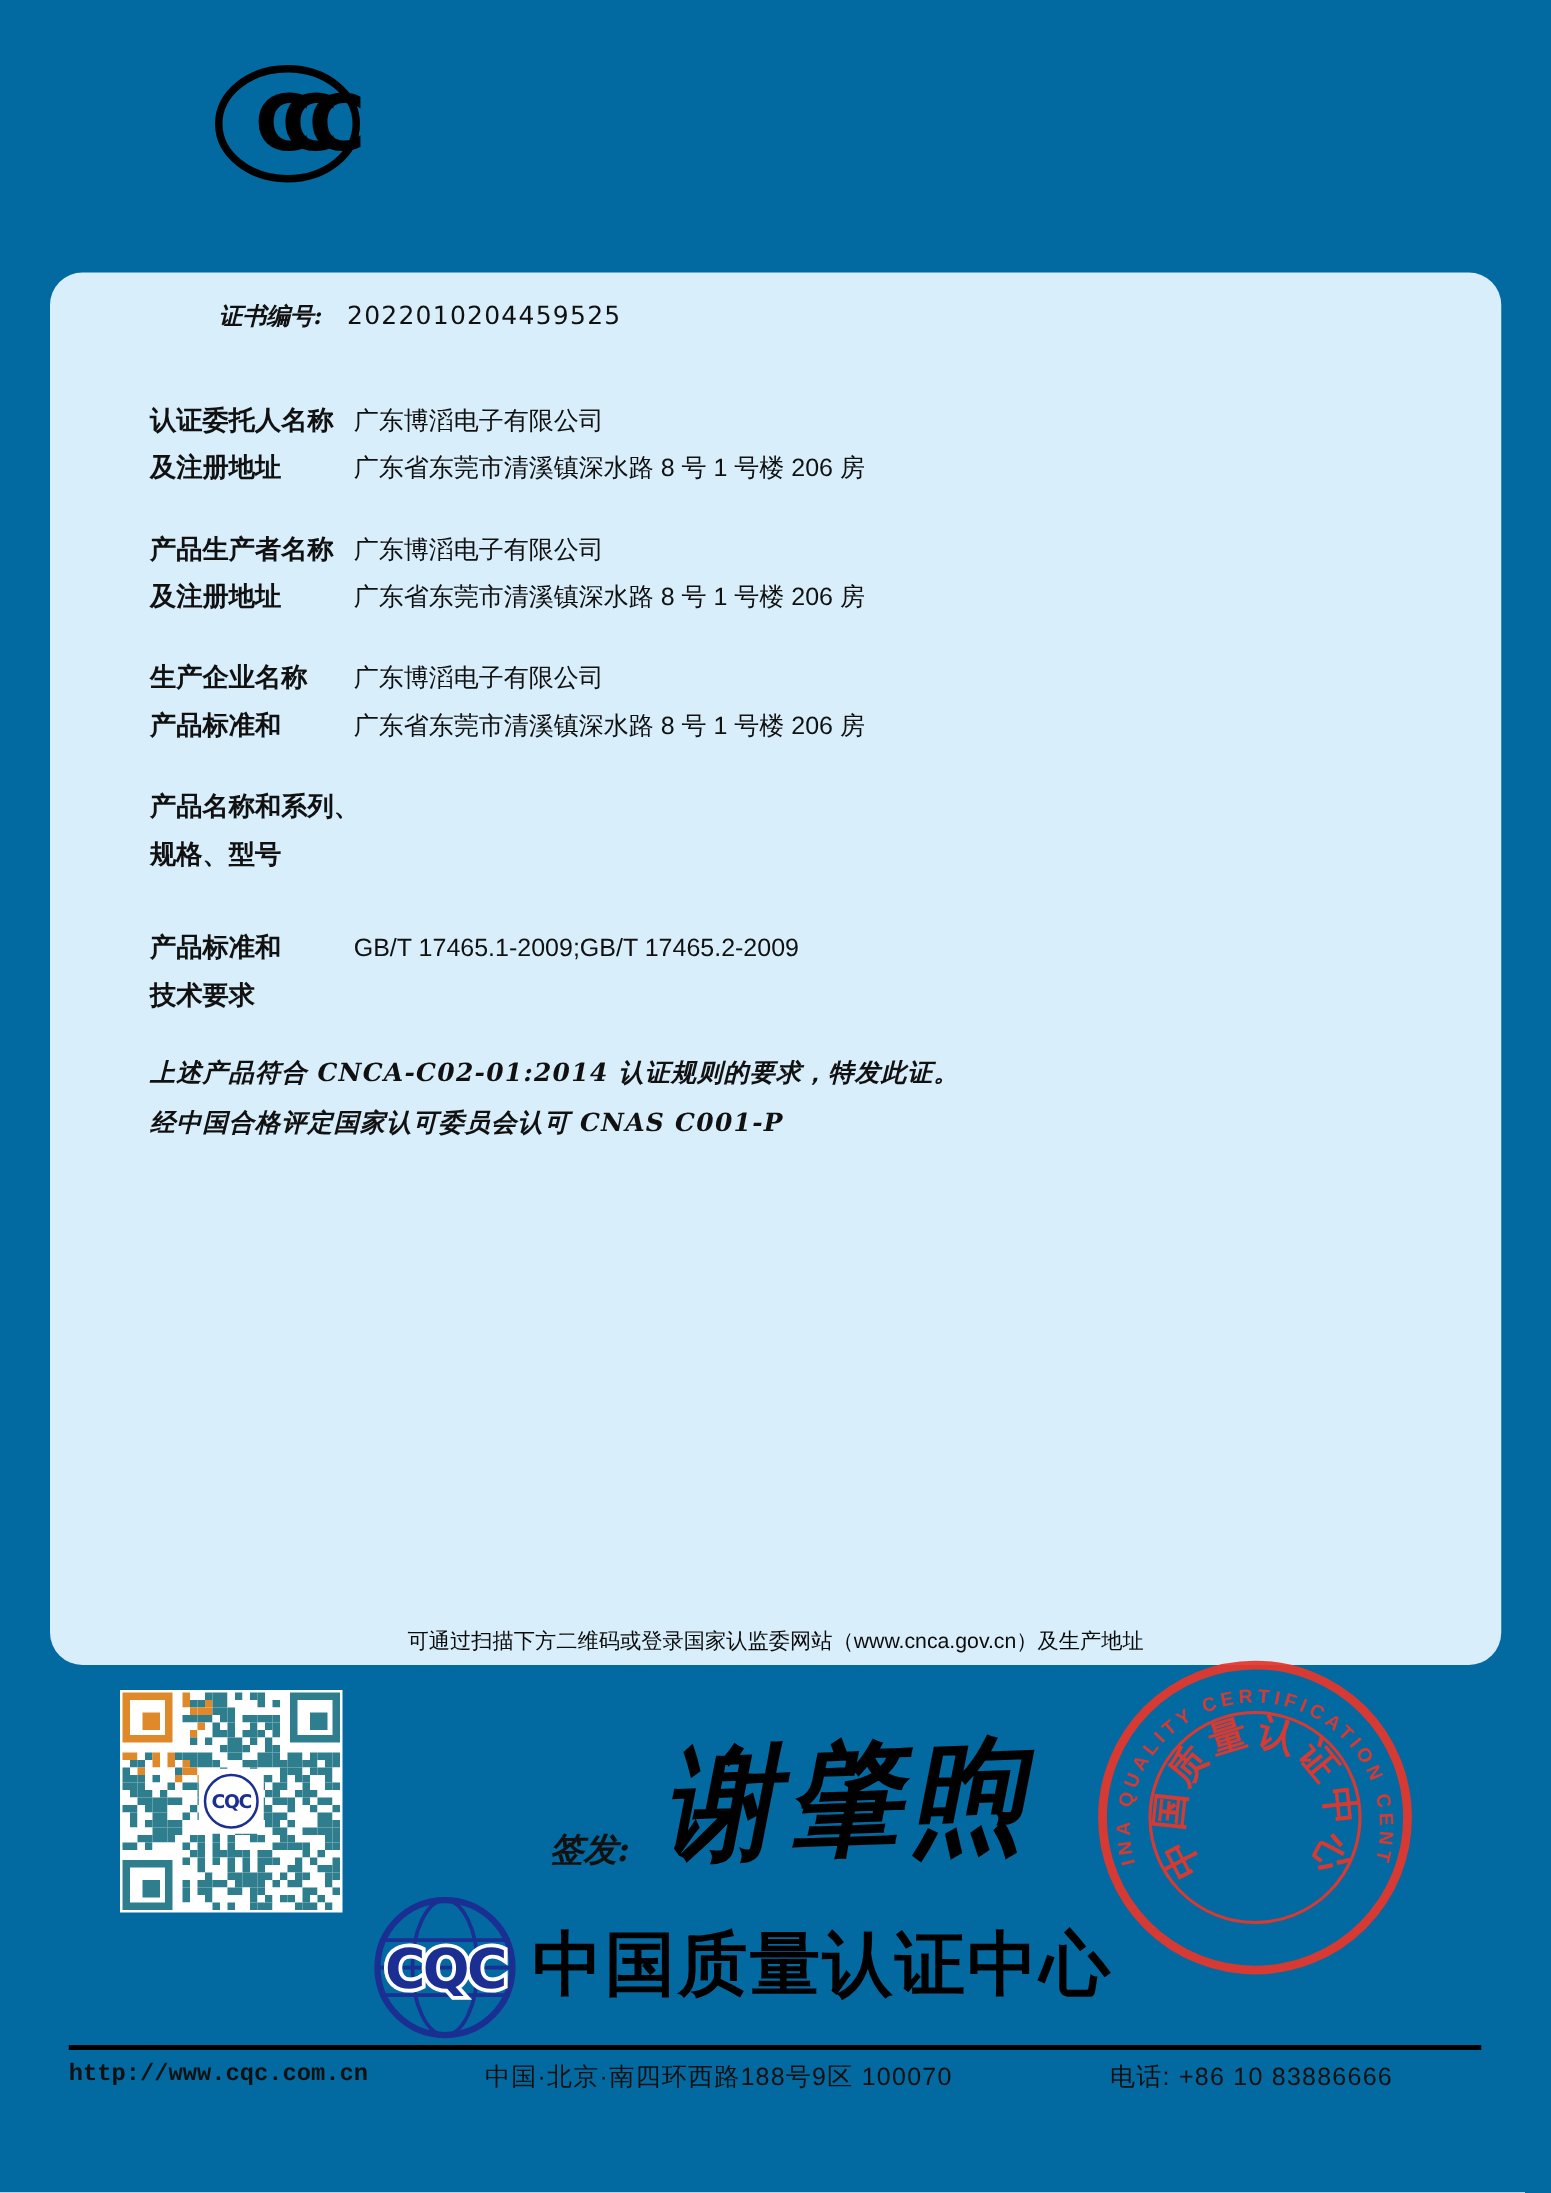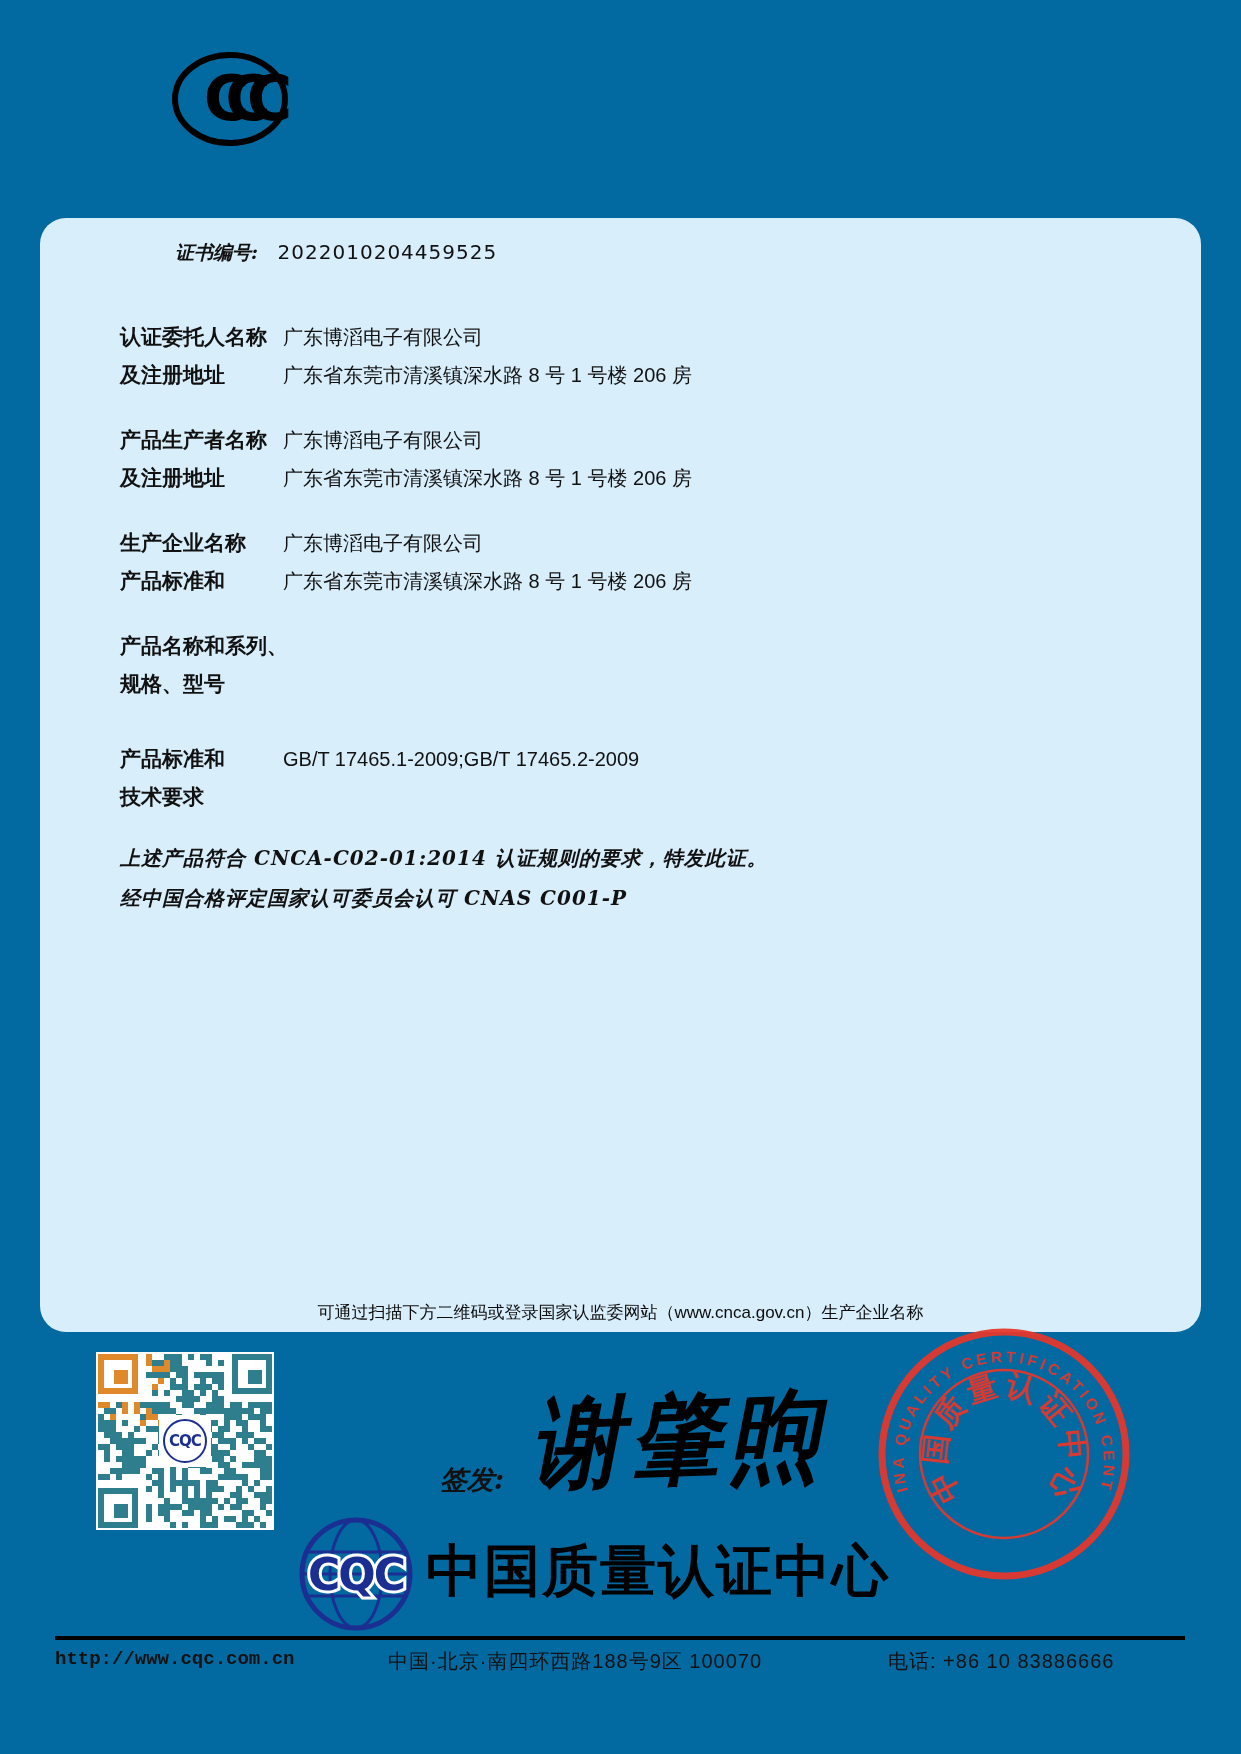--- a/index.html
+++ b/index.html
@@ -142,21 +142,21 @@
         <div>GB/T 17465.1-2009;GB/T 17465.2-2009</div>
         <div></div>
       </div>
     </div>
 
     <div class="para kai">
       <div>上述产品符合 CNCA-C02-01:2014 认证规则的要求，特发此证。</div>
       <div>经中国合格评定国家认可委员会认可 CNAS C001-P</div>
     </div>
 
-    <div class="note">可通过扫描下方二维码或登录国家认监委网站（www.cnca.gov.cn）生产企业名称</div>
+    <div class="note">可通过扫描下方二维码或登录国家认监委网站（www.cnca.gov.cn）及生产地址</div>
   </div>
 
   <div class="qr">
     <div class="qr-grid" id="qr-grid">
         <div style="background: rgb(255, 255, 255);"></div>
         <div style="background: rgb(255, 255, 255);"></div>
         <div style="background: rgb(255, 255, 255);"></div>
         <div style="background: rgb(255, 255, 255);"></div>
         <div style="background: rgb(255, 255, 255);"></div>
         <div style="background: rgb(255, 255, 255);"></div>

